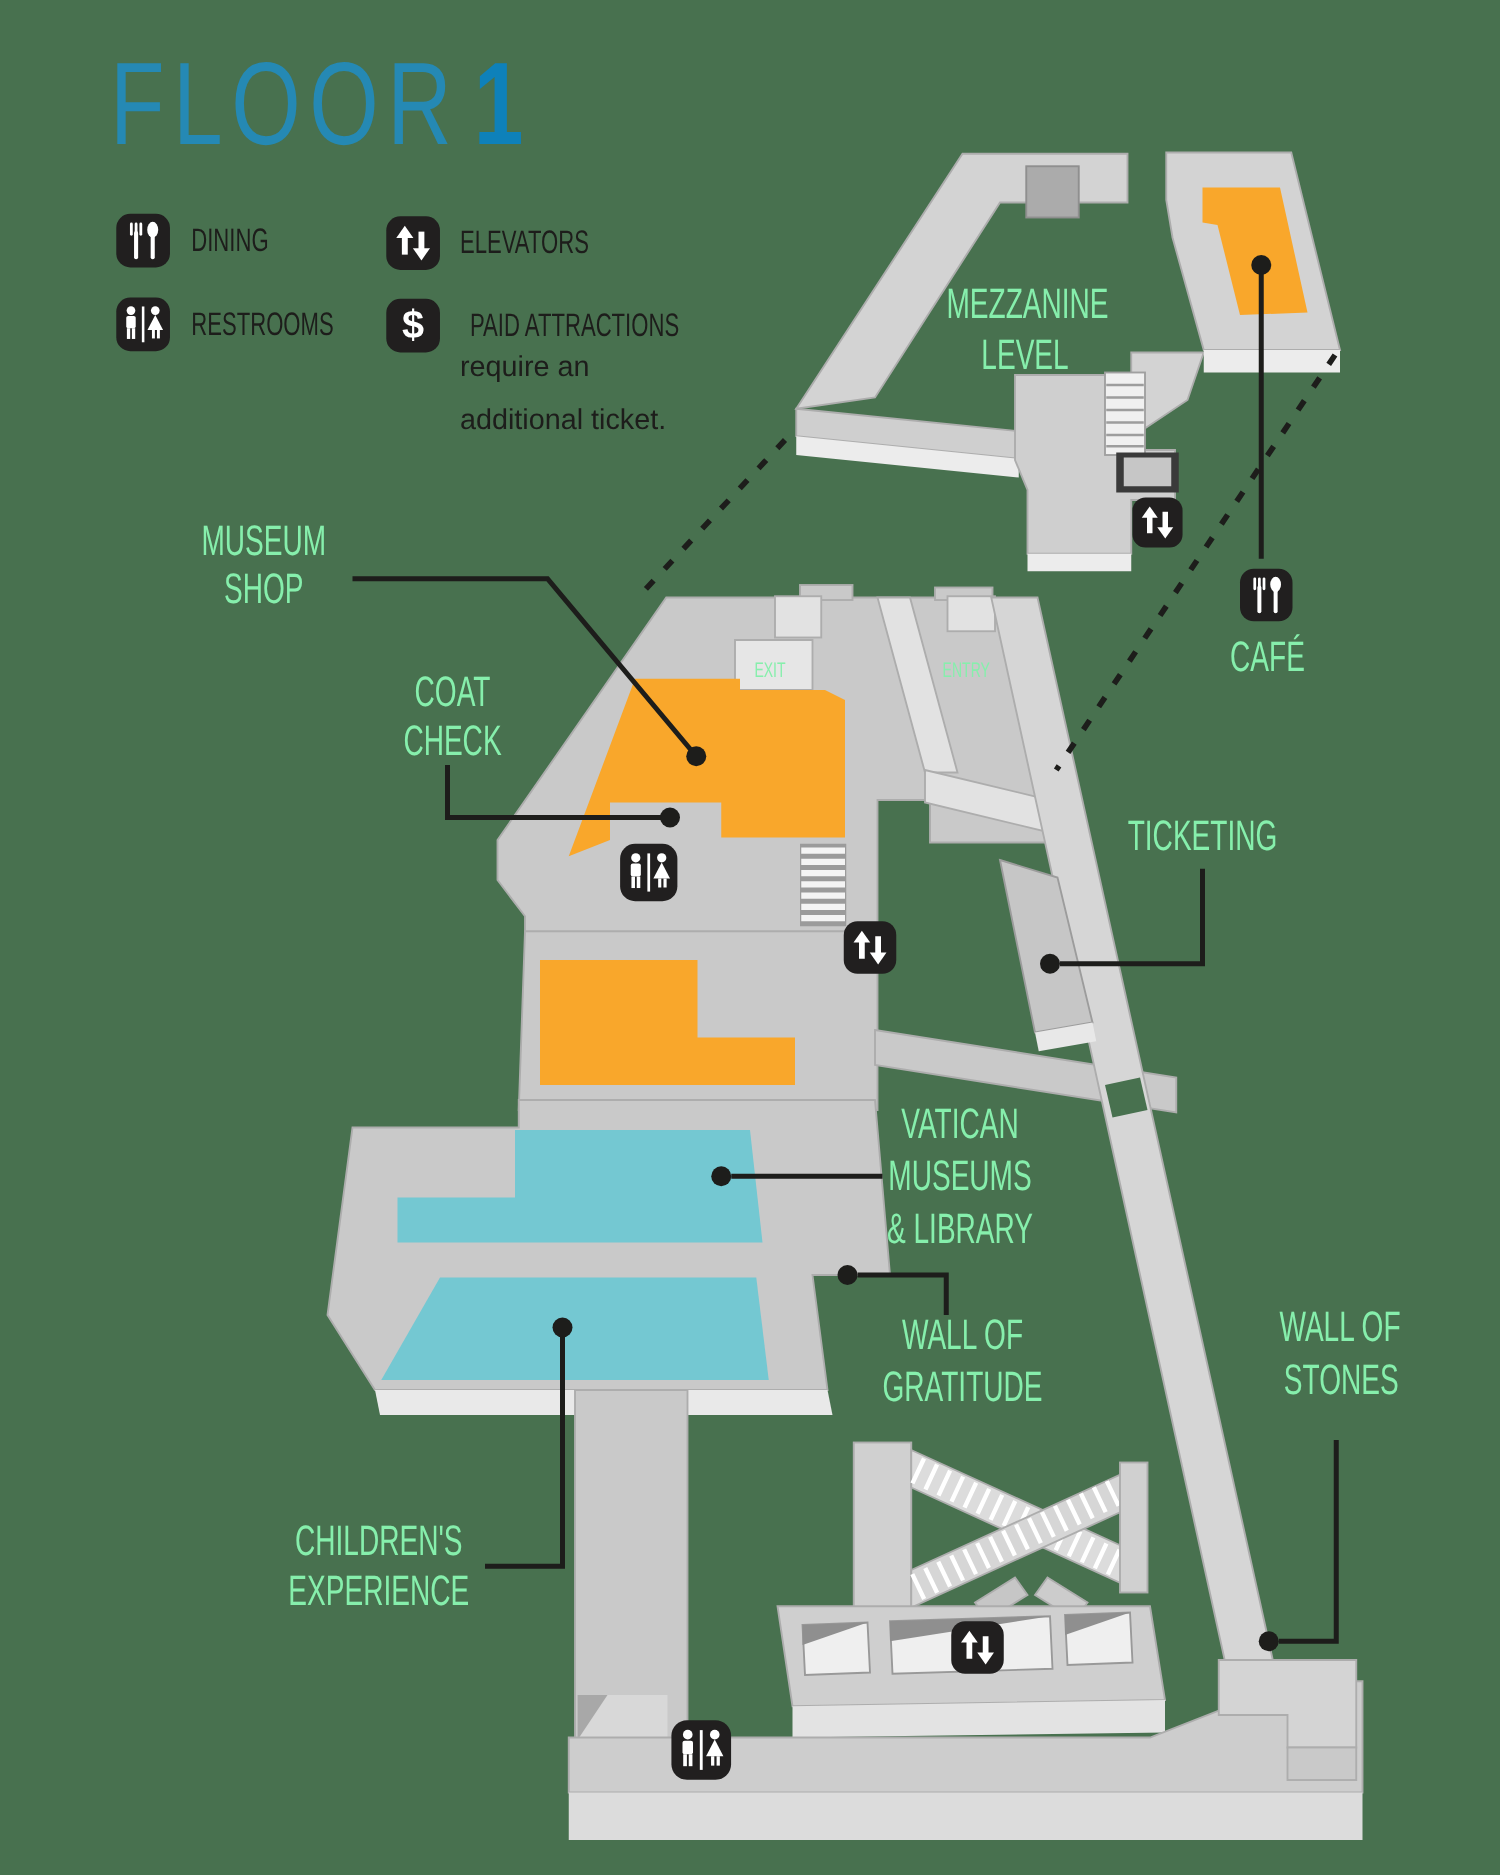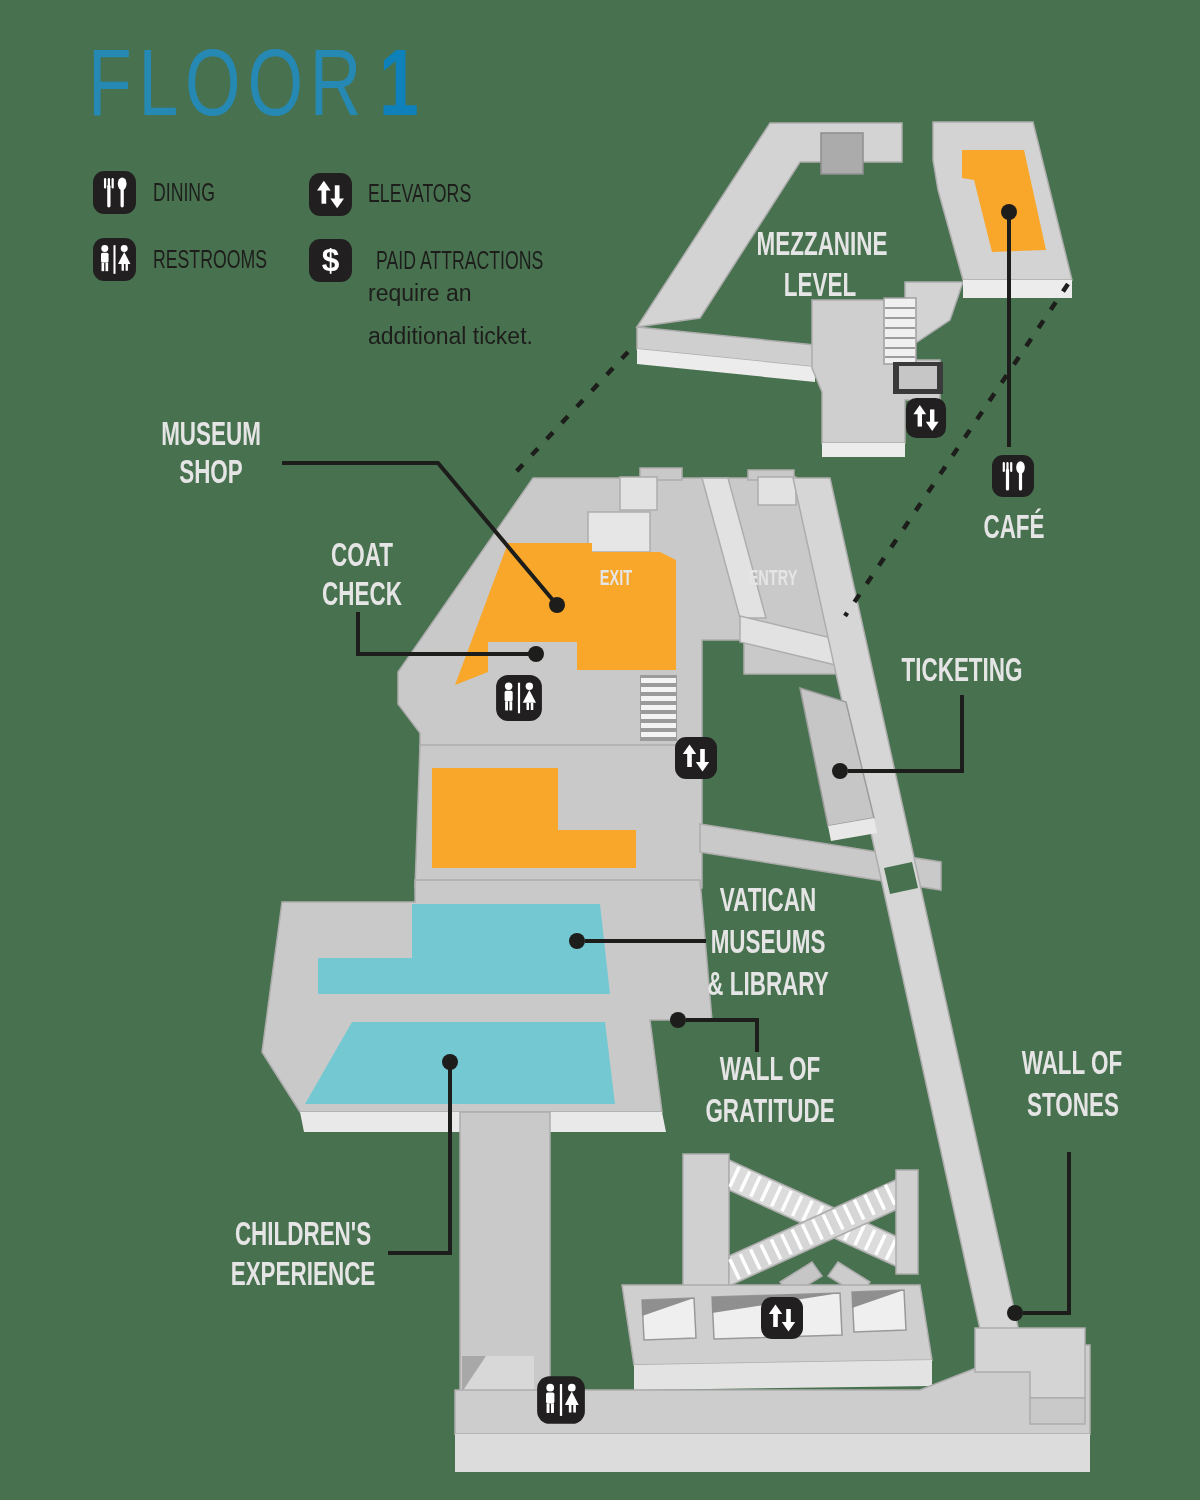--- a/index.html
+++ b/index.html
@@ -29,24 +29,24 @@
   }
   .leg-label>span{display:inline-block;transform:scaleX(.68);transform-origin:left center;}
   .leg-note{
     position:absolute;transform:translateY(-50%);
     color:#1D1D1B;font-weight:500;font-size:23px;line-height:1;white-space:nowrap;text-align:center;
   }
 
   
   .lbl{
     position:absolute;transform:translate(-50%,-50%);
-    color:#e5e5e5;font-weight:700;font-size:34px;line-height:1;white-space:nowrap;
+    color:#86efac;font-weight:400;font-size:34px;line-height:1;white-space:nowrap;
   }
   .lbl>span{display:inline-block;transform:scaleX(.66);transform-origin:center;}
-  .lbl.sm{font-size:22px;margin-top:42px;}
+  .lbl.sm{font-size:17px;}
 </style>
 </head>
 <body>
 
 <div class="stage">
 
   <svg class="mapsvg" width="1200" height="1500" viewBox="0 0 1200 1500">
     <defs>
       <symbol id="chip-dining" viewBox="0 0 44 44">
         <rect x="1" y="1" width="42" height="42" rx="11" fill="#211F1F"></rect>

